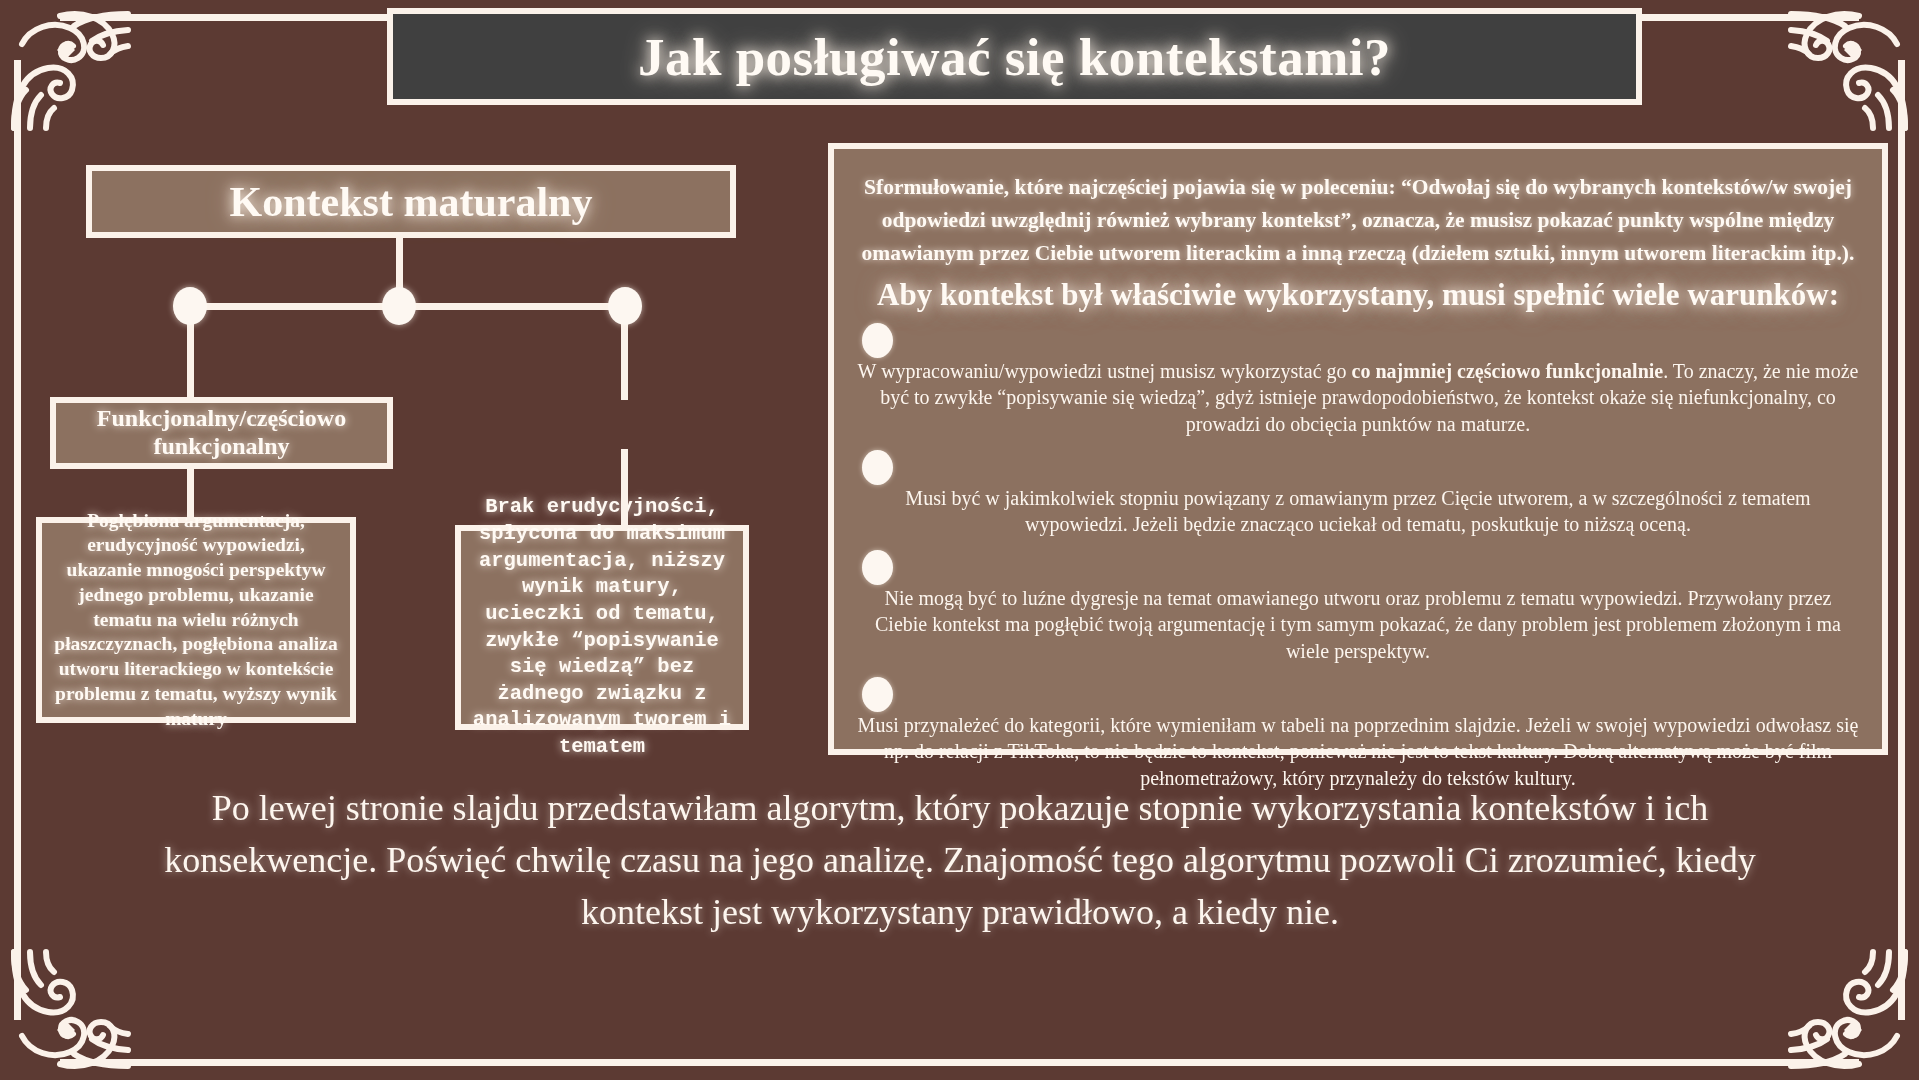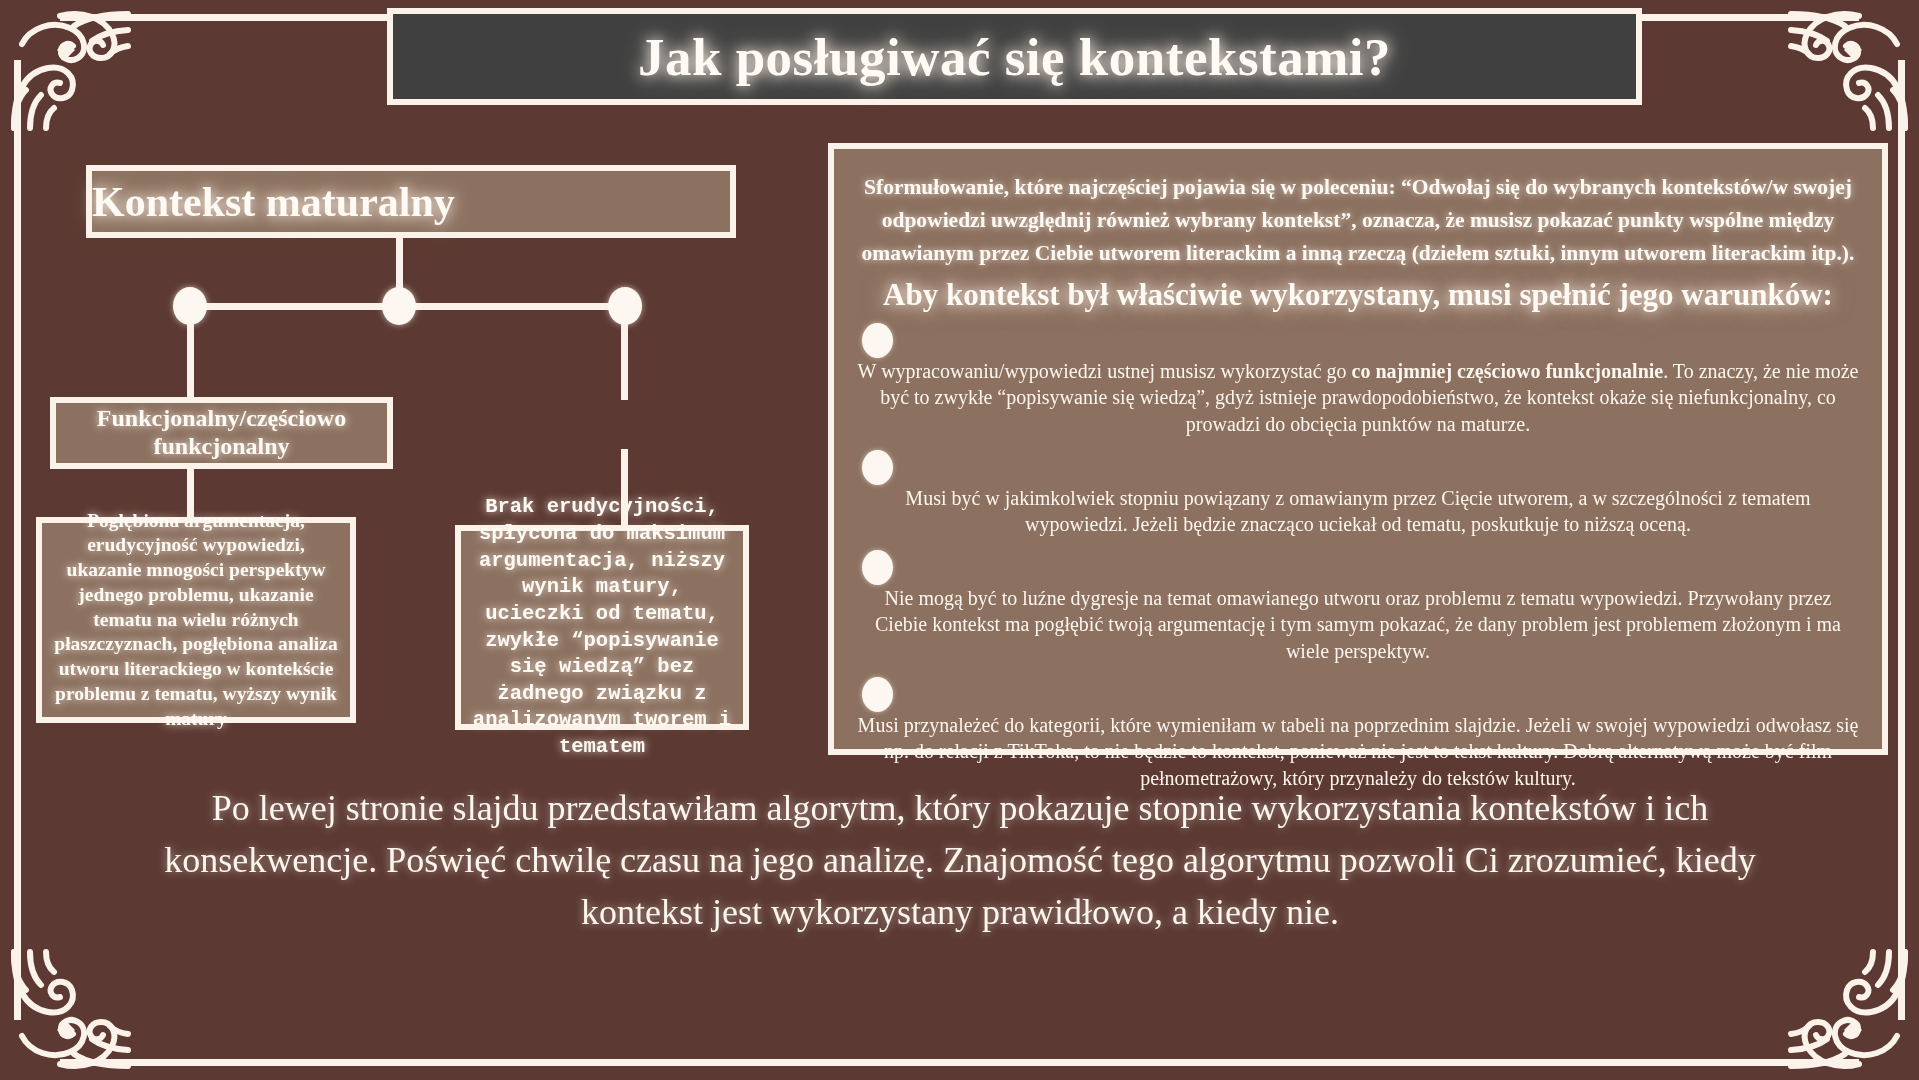--- a/index.html
+++ b/index.html
@@ -52,21 +52,21 @@
   }
 
   
   #diagram{position:absolute;left:0;top:110px;width:800px;height:640px;z-index:4;}
 
   .node-box{
     position:absolute;
     border:6px solid #fbf2ea;
     background:#8c7160;
     box-sizing:border-box;
-    display:flex;align-items:center;
+    display:flex;align-items:center;justify-content:center;
     text-align:center;
     color:#fffaf4;
   }
   #root-box{
     left:86px;top:55px;width:650px;height:73px;
   }
   #root-box .lbl{
     font-size:42px;font-weight:700;
     text-shadow:0 0 13px rgba(255,245,235,.95),0 0 24px rgba(255,238,220,.55);
   }
@@ -264,21 +264,21 @@
     <div class="node-box" id="det-left">
       <span class="lbl">Pogłębiona argumentacja, erudycyjność wypowiedzi,  ukazanie mnogości perspektyw jednego problemu, ukazanie tematu na wielu różnych płaszczyznach, pogłębiona analiza utworu literackiego w kontekście problemu z tematu, wyższy wynik matury</span>
     </div>
     <div class="node-box" id="det-right">
       <span class="lbl">Brak erudycyjności, spłycona do maksimum argumentacja, niższy wynik matury, ucieczki od tematu, zwykłe “popisywanie się wiedzą” bez żadnego związku z analizowanym tworem i tematem</span>
     </div>
   </div>
 
   <div id="right-panel">
     <p id="intro-para">Sformułowanie, które najczęściej pojawia się w poleceniu: “Odwołaj się do wybranych kontekstów/w swojej odpowiedzi uwzględnij również wybrany kontekst”, oznacza, że musisz pokazać punkty wspólne między omawianym przez Ciebie utworem literackim a inną rzeczą (dziełem sztuki, innym utworem literackim itp.).</p>
-    <div id="cond-heading">Aby kontekst był właściwie wykorzystany, musi spełnić jego warunków:</div>
+    <div id="cond-heading">Aby kontekst był właściwie wykorzystany, musi spełnić wiele warunków:</div>
     <ul id="bullets">
         <li class="bullet-row">
           <span class="bullet-dot"></span>
           <span class="bullet-text">W wypracowaniu/wypowiedzi ustnej musisz wykorzystać go <b>co najmniej częściowo funkcjonalnie</b>. To znaczy, że nie może być to zwykłe “popisywanie się wiedzą”, gdyż istnieje prawdopodobieństwo, że kontekst okaże się niefunkcjonalny, co prowadzi do obcięcia punktów na maturze.</span>
         </li>
         <li class="bullet-row">
           <span class="bullet-dot"></span>
           <span class="bullet-text">Musi być w jakimkolwiek stopniu powiązany z omawianym przez Cięcie utworem, a w szczególności z tematem wypowiedzi. Jeżeli będzie znacząco uciekał od tematu, poskutkuje to niższą oceną.</span>
         </li>
         <li class="bullet-row">

